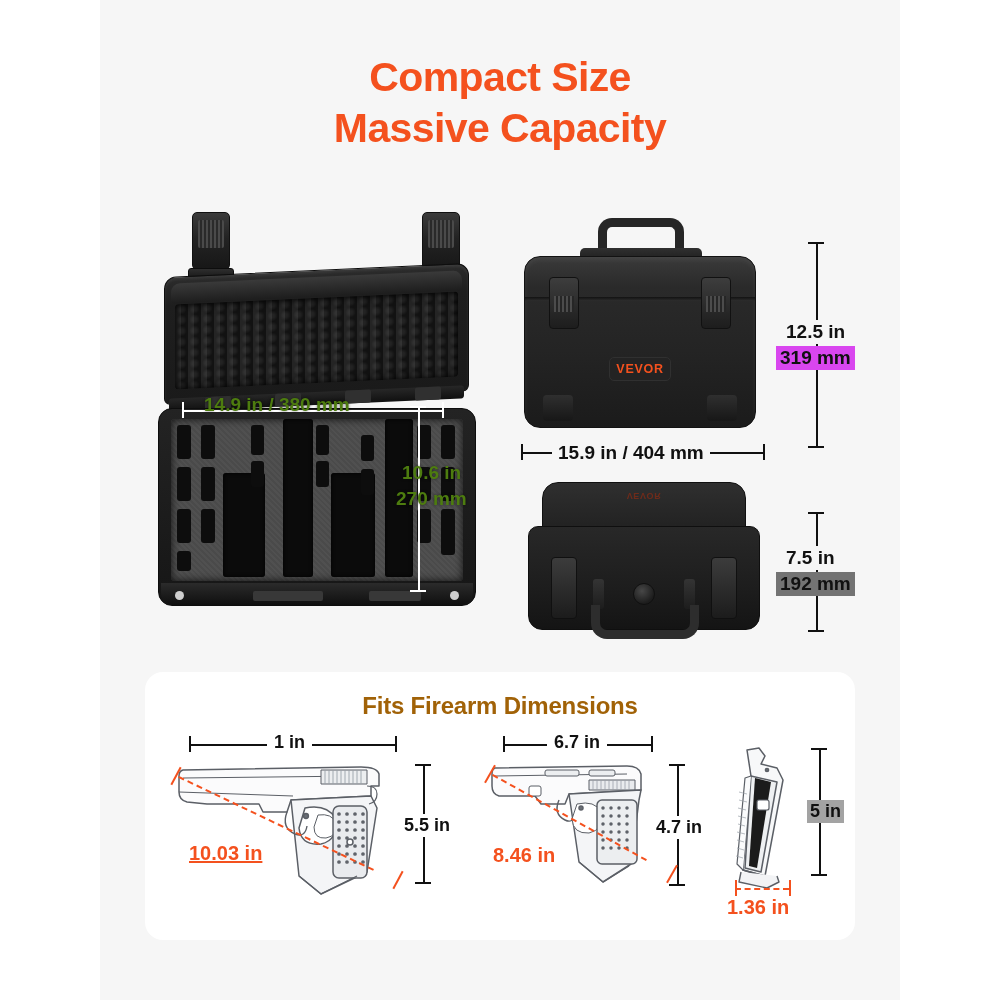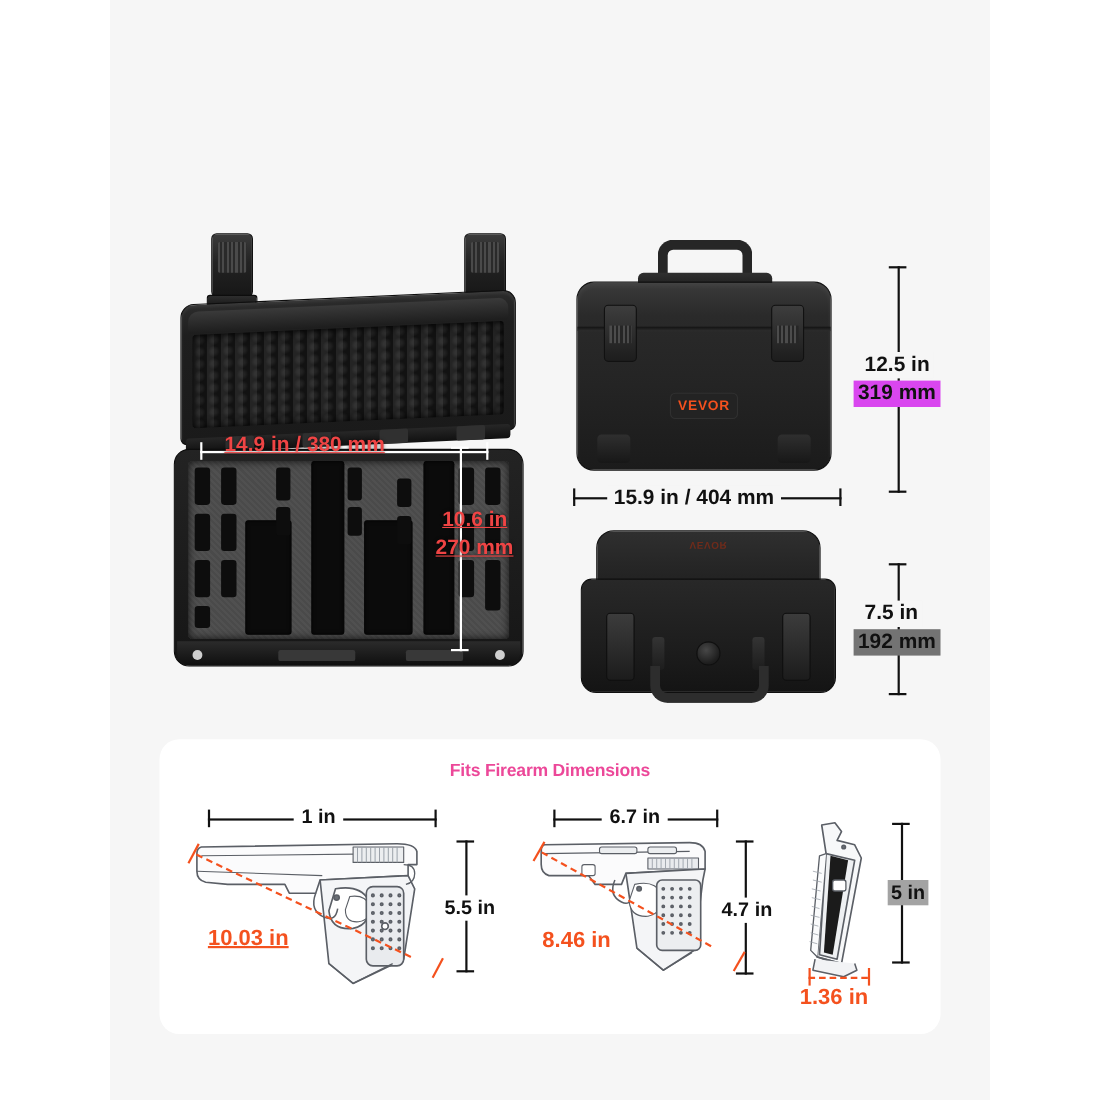--- a/index.html
+++ b/index.html
@@ -38,21 +38,21 @@
   #title-block .line2 { display: block; }
 
   
   .dim-text {
     position: absolute;
     font-weight: bold;
     color: #111111;
     white-space: nowrap;
     line-height: 1.18;
   }
-  .dim-text.white { color: #ef4444; text-shadow: 0 0 3px rgba(0,0,0,.55); text-decoration: underline; }
+  .dim-text.white { color: #4d7c0f; text-shadow: 0 0 3px rgba(0,0,0,.55); }
   .vline { position: absolute; width: 2px; background: #111; }
   .hline { position: absolute; height: 2px; background: #111; }
   .cap-h { position: absolute; width: 2px; height: 16px; background: #111; }
   .cap-v { position: absolute; height: 2px; width: 16px; background: #111; }
   .vline.white, .hline.white, .cap-h.white, .cap-v.white { background: #ffffff; }
 
   
   #open-case { position: absolute; left: 150px; top: 212px; width: 330px; height: 410px; }
 
   .latch {
@@ -225,21 +225,21 @@
     border: 1px solid #101010;
   }
 
   
   #fits-card {
     position: absolute; left: 145px; top: 672px; width: 710px; height: 268px;
     background: #ffffff; border-radius: 18px;
   }
   #fits-title {
     position: absolute; left: 0; top: 20px; width: 100%;
-    text-align: center; color: #ec4899; font-weight: bold; font-size: 16px;
+    text-align: center; color: #a16207; font-weight: bold; font-size: 24px;
     letter-spacing: -0.2px;
   }
   .gun-fig { position: absolute; }
   .diag-label {
     position: absolute; color: #f4511e; font-weight: bold; white-space: nowrap;
   }
   .dash-line {
     position: absolute; height: 0; border-top: 2px dashed #f4511e;
     transform-origin: 0 0;
   }
@@ -247,20 +247,22 @@
     position: absolute; width: 2px; background: #f4511e; transform-origin: 50% 50%;
   }
 </style>
 </head>
 <body>
 
 <div id="page">
   <div id="content-bg"></div>
 
   <div id="title-block">
+    <span>Compact Size</span>
+    <span class="line2">Massive Capacity</span>
   </div>
 
   <div id="open-case">
 
     <div class="latch" style="left:42px; top:0;"></div>
     <div class="latch" style="left:272px; top:0;"></div>
     <div class="latch-foot" style="left:38px; top:56px;"></div>
     <div class="latch-foot" style="left:268px; top:56px;"></div>
 
     <div id="lid">

